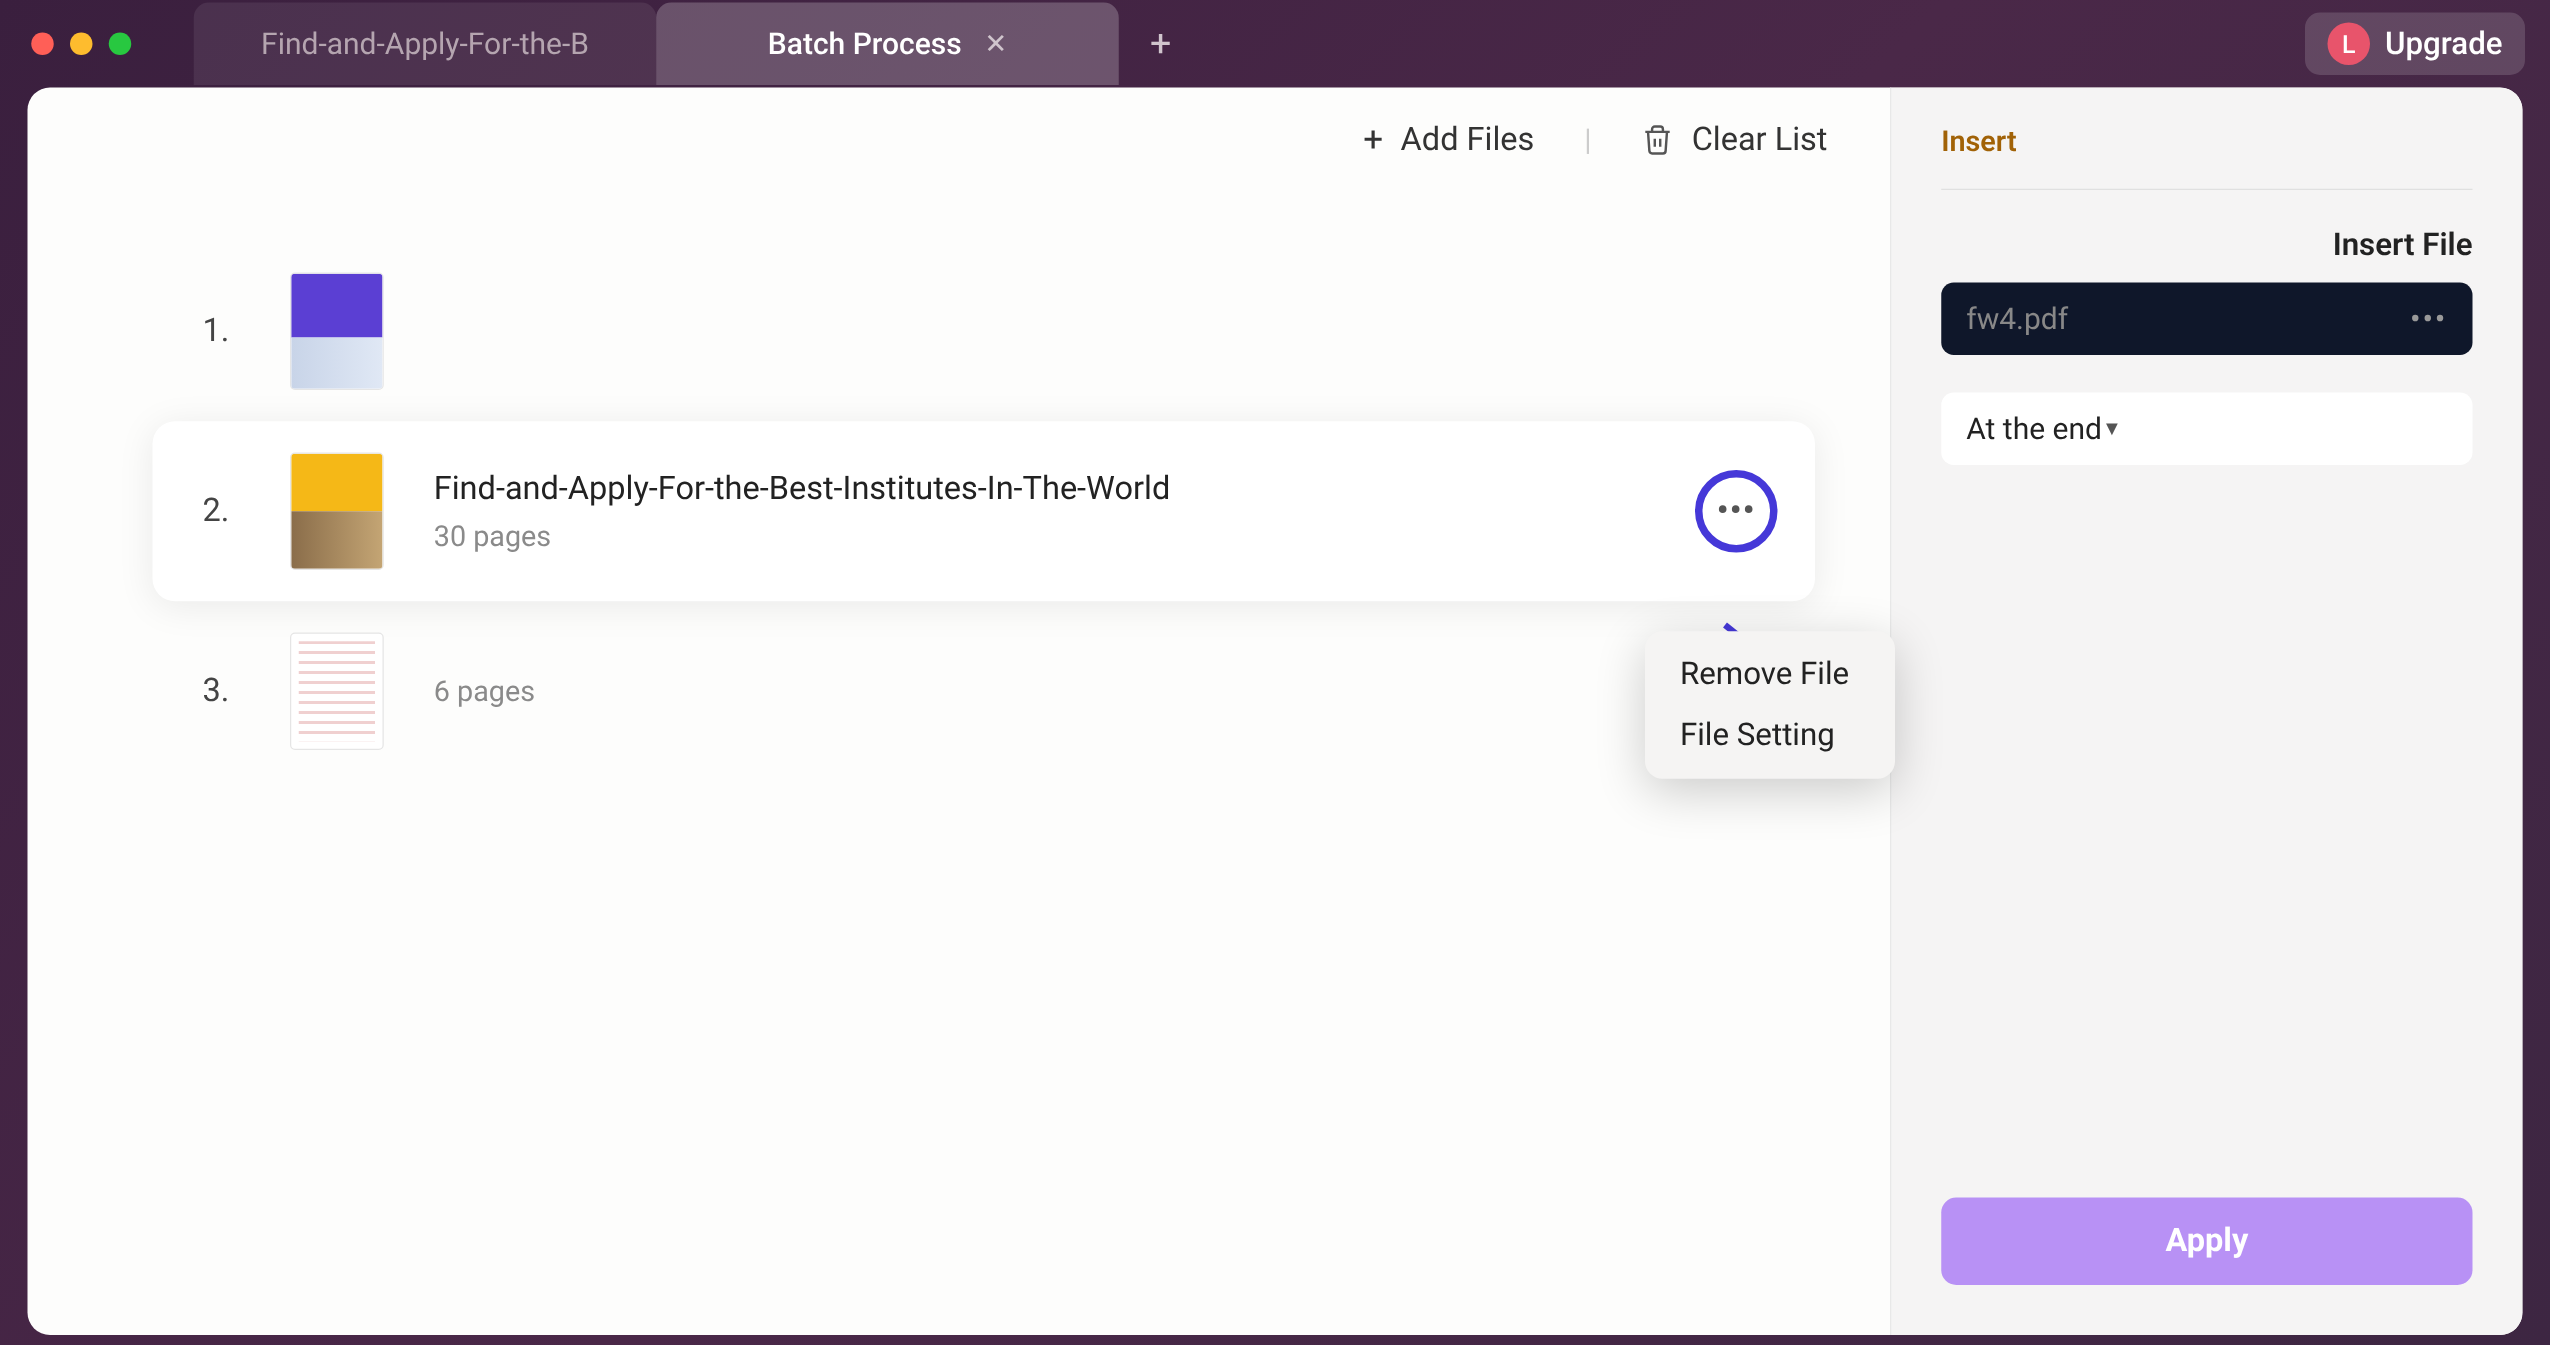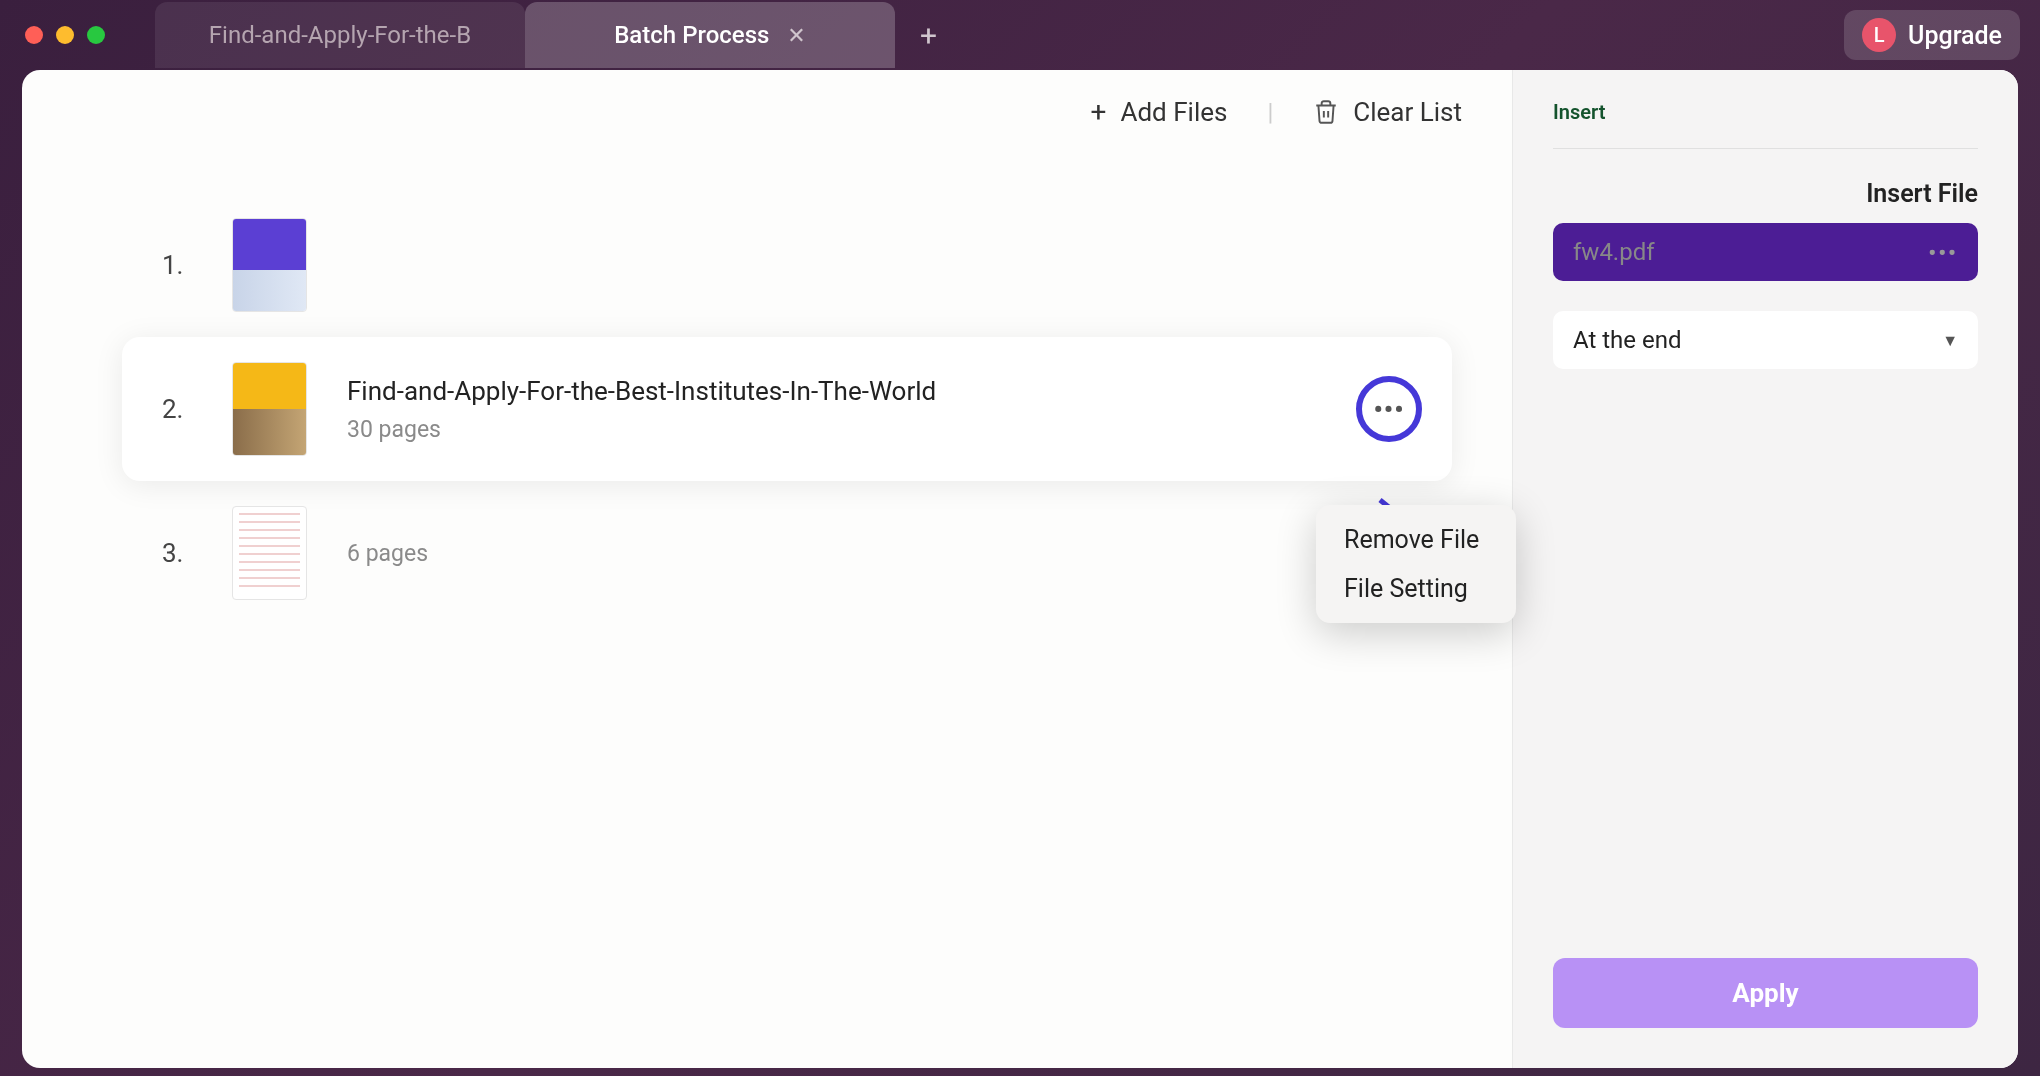--- a/index.html
+++ b/index.html
@@ -261,36 +261,36 @@
 }
 .sidebar-panel {
   width: 506px;
   background: #f5f4f4;
   border-left: 1px solid #e8e8e8;
   display: flex;
   flex-direction: column;
   padding: 30px 40px;
 }
 .panel-title {
-  font-size: 20px;
+  font-size: 23px;
   font-weight: 600;
-  color: #14532d;
+  color: #a16207;
   padding-bottom: 24px;
   border-bottom: 1px solid #e0e0e0;
   margin-bottom: 30px;
 }
 .panel-label {
   font-size: 25px;
   font-weight: 600;
   color: #222;
   margin-bottom: 15px;
   text-align: right;
 }
 .file-selector {
-  background: #4c1d95;
+  background: #0f172a;
   border-radius: 10px;
   padding: 15px 20px;
   display: flex;
   align-items: center;
   justify-content: space-between;
   margin-bottom: 30px;
 }
 .file-selector-text {
   font-size: 24px;
   color: #888;
@@ -300,21 +300,20 @@
   color: #999;
   font-weight: bold;
   letter-spacing: 2px;
 }
 .location-select {
   background: #fff;
   border-radius: 10px;
   padding: 15px 20px;
   display: flex;
   align-items: center;
-  justify-content: space-between;
   font-size: 24px;
   color: #222;
 }
 .chevron-down {
   font-size: 16px;
   color: #555;
 }
 .apply-btn {
   margin-top: auto;
   background: #b891f5;

